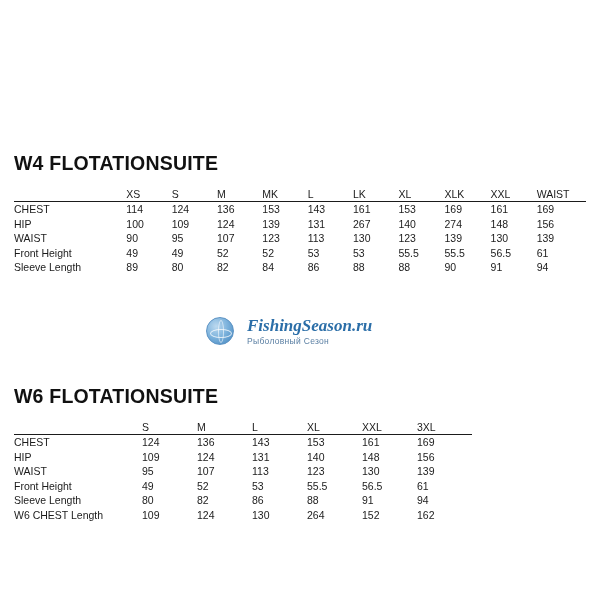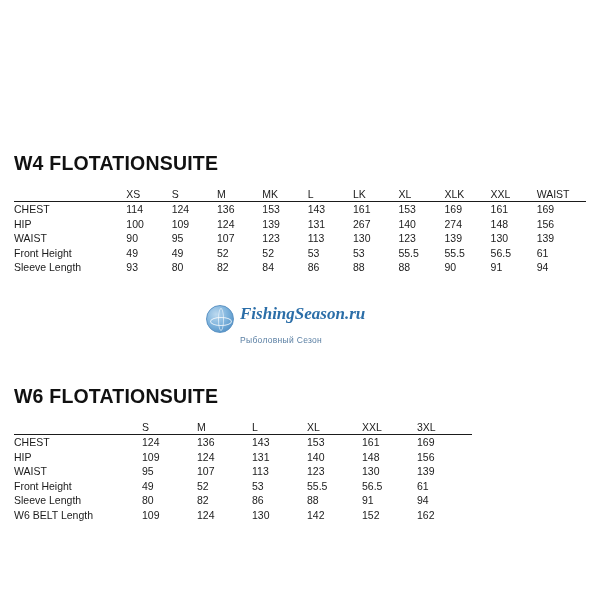--- a/index.html
+++ b/index.html
@@ -75,22 +75,22 @@
   #table-w6 .c-col   { width: 55px; }
 
   
   .watermark {
     position: absolute;
     left: 206px;
     top: 305px;
     width: 200px;
     height: 40px;
     display: flex;
-    align-items: flex-start;
-    gap: 6px;
+    align-items: flex-end;
+    gap: 13px;
   }
   .wm-globe {
     width: 26px;
     height: 26px;
     border-radius: 50%;
     background: radial-gradient(circle at 35% 32%, #bcd9ef 0%, #7fb4dd 45%, #3f83bd 100%);
     border: 1.5px solid #5d93c4;
     position: relative;
     flex: none;
     box-shadow: 0 0 0 1px rgba(255,255,255,0.6);
@@ -121,21 +121,21 @@
     font-family: "Liberation Serif", serif;
     font-style: italic;
     font-weight: bold;
     font-size: 17px;
     color: #2b6ea8;
     letter-spacing: 0px;
   }
   .wm-sub {
     font-size: 8.5px;
     color: #5a7fa3;
-    margin-top: 14px;
+    margin-top: 3px;
     letter-spacing: 0.3px;
   }
 </style>
 </head>
 <body>
 
 <div class="page">
 
   <div class="table-block" id="block-w4">
     <div class="block-title">W4 FLOTATIONSUITE</div>
@@ -203,21 +203,21 @@
           <td>52</td>
           <td>53</td>
           <td>53</td>
           <td>55.5</td>
           <td>55.5</td>
           <td>56.5</td>
           <td>61</td>
         </tr>
         <tr>
           <td>Sleeve Length</td>
-          <td>93</td>
+          <td>89</td>
           <td>80</td>
           <td>82</td>
           <td>84</td>
           <td>86</td>
           <td>88</td>
           <td>88</td>
           <td>90</td>
           <td>91</td>
           <td>94</td>
         </tr>
@@ -287,25 +287,25 @@
         <tr>
           <td>Sleeve Length</td>
           <td>80</td>
           <td>82</td>
           <td>86</td>
           <td>88</td>
           <td>91</td>
           <td>94</td>
         </tr>
         <tr>
-          <td>W6 BELT Length</td>
+          <td>W6 CHEST Length</td>
           <td>109</td>
           <td>124</td>
           <td>130</td>
-          <td>142</td>
+          <td>264</td>
           <td>152</td>
           <td>162</td>
         </tr>
       </tbody>
     </table>
   </div>
 
 </div>
 
 </body></html>

